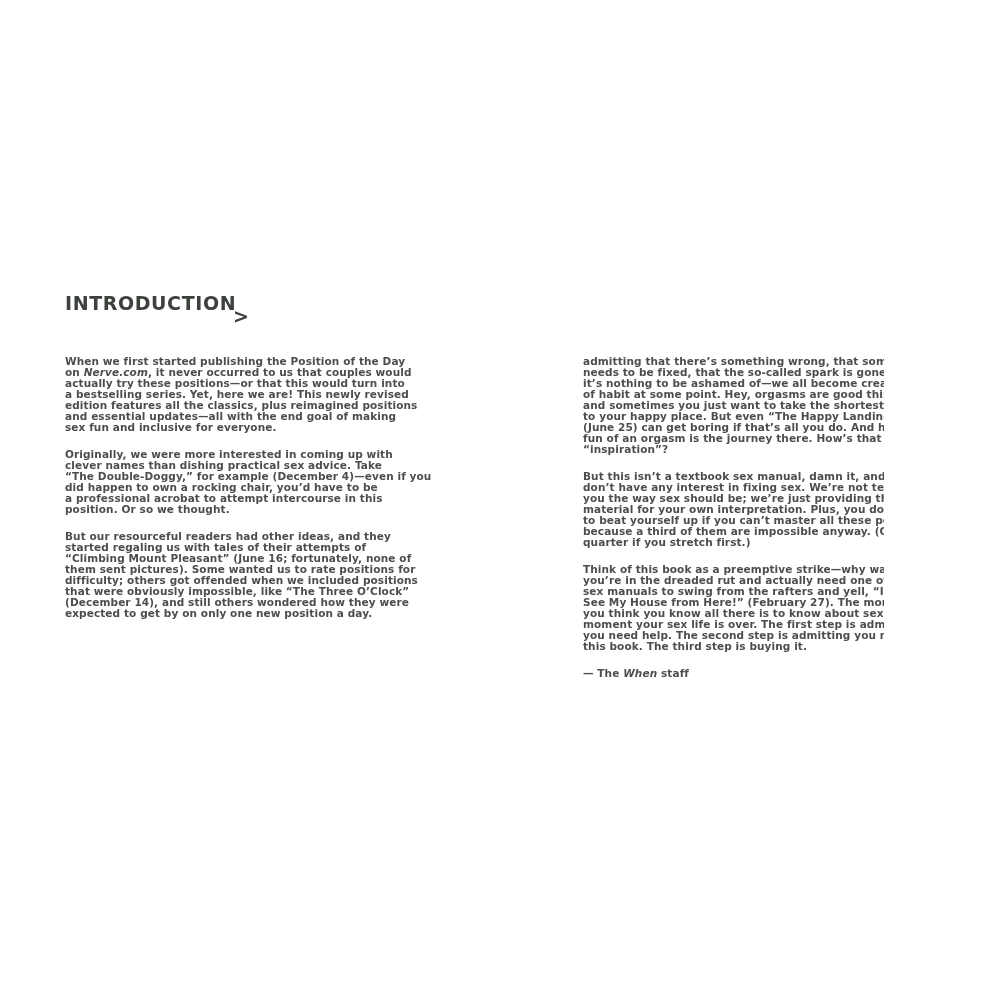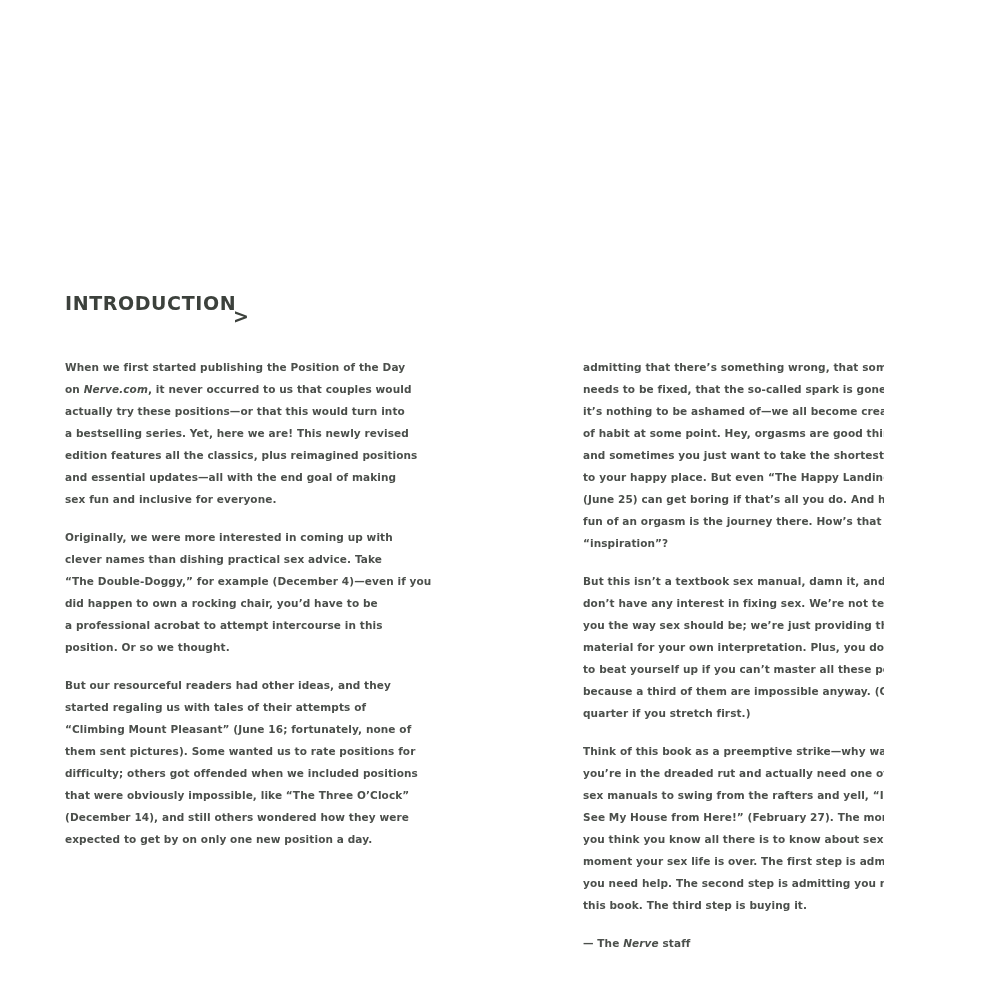--- a/index.html
+++ b/index.html
@@ -31,21 +31,21 @@
     top: 305px;
     font-size: 19px;
     font-weight: 700;
     color: #3c413c;
   }
   .col {
     position: absolute;
     top: 356px;
     font-size: 10.5px;
     font-weight: 700;
-    line-height: 22px;
+    line-height: 11px;
     letter-spacing: 0.1px;
     color: #4b4f4b;
   }
   .col p {
     margin: 0 0 16px 0;
     white-space: pre;
   }
   .col-left  { left: 65px;  width: 510px; }
   .col-right { left: 583px; width: 417px; }
   .it { font-style: italic; margin-top: 45px; }
@@ -102,16 +102,16 @@
 because a third of them are impossible anyway. (Or a
 quarter if you stretch first.)</p>
     <p>Think of this book as a preemptive strike—why wait ’til
 you’re in the dreaded rut and actually need one of those
 sex manuals to swing from the rafters and yell, “I Can
 See My House from Here!” (February 27). The moment
 you think you know all there is to know about sex is the
 moment your sex life is over. The first step is admitting
 you need help. The second step is admitting you need
 this book. The third step is buying it.</p>
-    <p class="signature"><span>— The </span><span class="it">Nerve</span><span> staff</span></p>
+    <p class="signature"><span>— The </span><span class="it">When</span><span> staff</span></p>
   </div>
 
 </div>
 
 </body></html>

